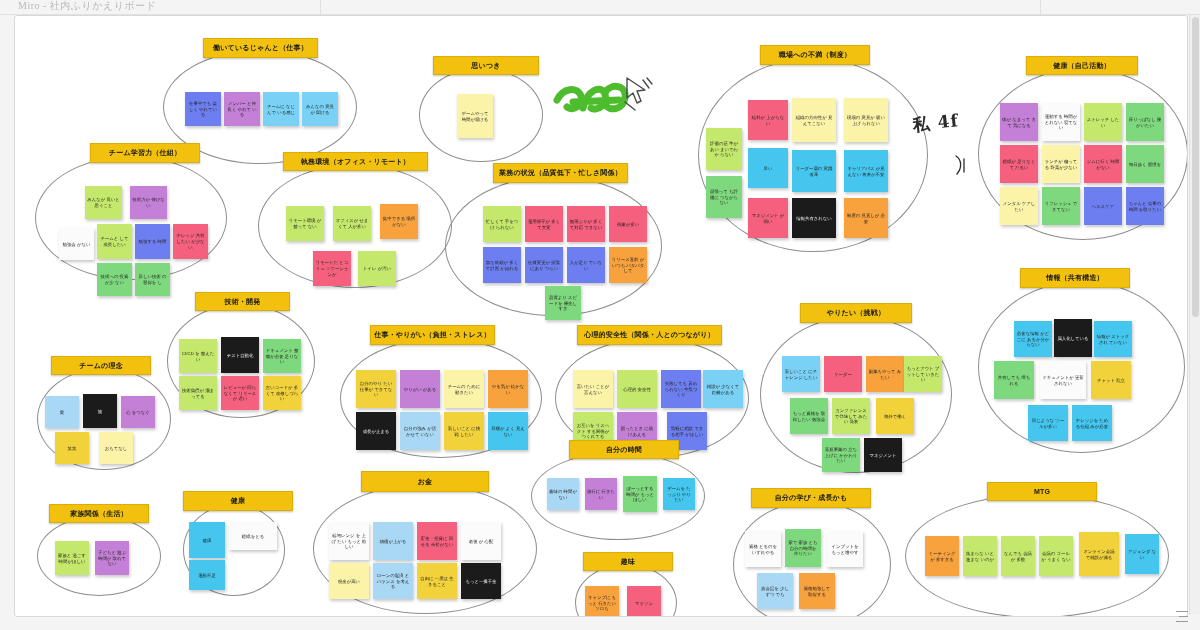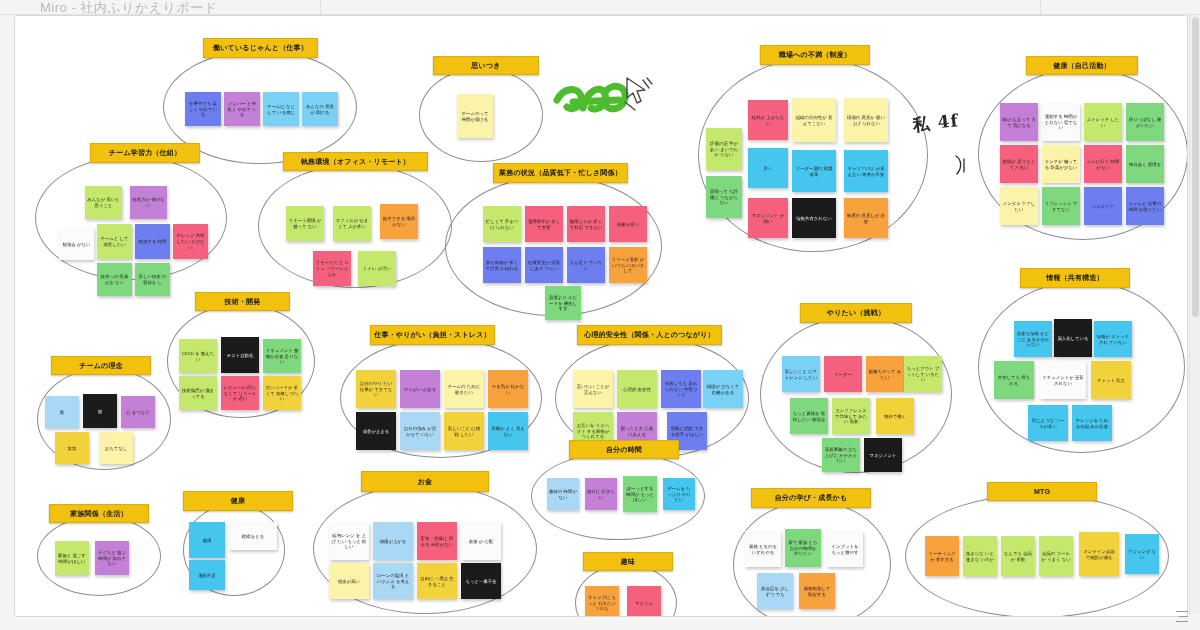--- a/index.html
+++ b/index.html
@@ -9,22 +9,22 @@
     font-family:"Liberation Sans","DejaVu Sans",sans-serif;
   }
   #app{position:relative;width:1200px;height:630px;background:#f4f4f4;}
 
   
   .chrome{
     position:absolute;left:0;top:0;width:1200px;height:14px;
     background:#f4f4f4;border-bottom:1px solid #e2e2e2;
   }
   .chrome .tabtext{
-    position:absolute;left:40px;top:-1px;font-size:13px;color:#b9b9b9;
-    letter-spacing:.5px;white-space:nowrap;
+    position:absolute;left:18px;top:-1px;font-size:10px;color:#b9b9b9;
+    letter-spacing:.5px;white-space:nowrap;font-family:Liberation Serif, serif;
   }
   .chrome .divider{position:absolute;top:0;width:1px;height:14px;background:#e0e0e0;}
 
   
   .canvas{
     position:absolute;left:14px;top:15px;width:1172px;height:600px;
     background:#ffffff;border:1px solid #d8d8d8;border-radius:3px;
     overflow:hidden;
   }
 

